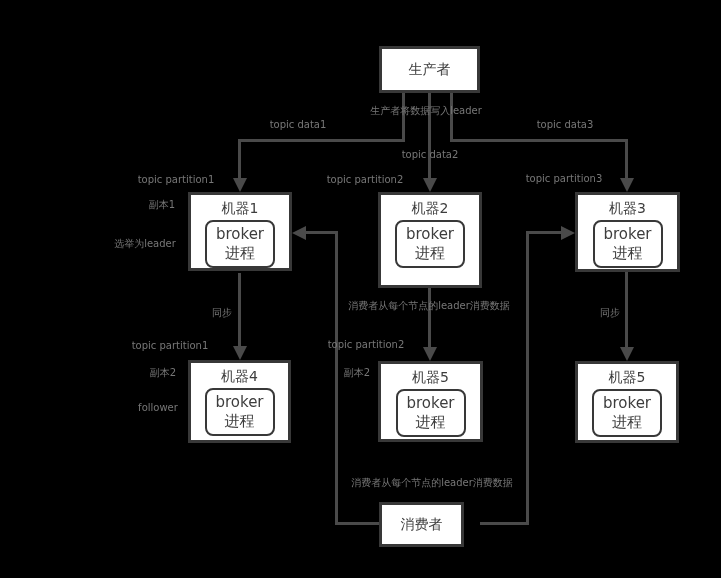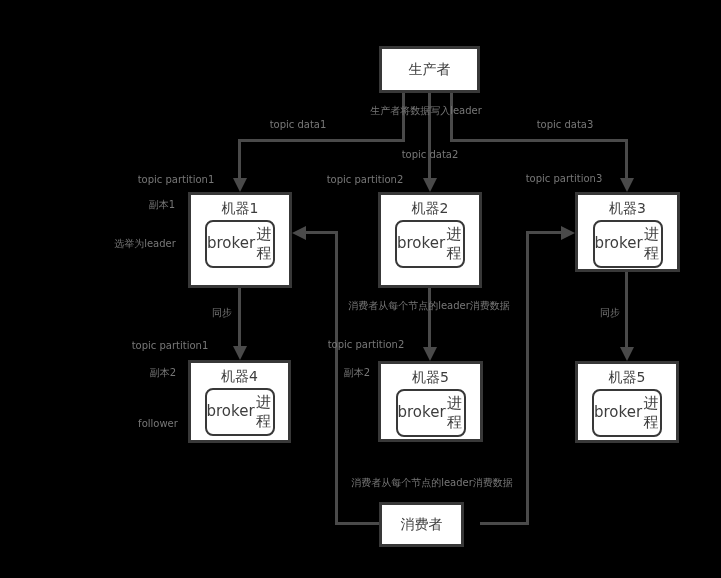--- a/index.html
+++ b/index.html
@@ -37,21 +37,21 @@
     left: 50%; top: 25px;
     transform: translateX(-50%);
     width: 70px; height: 48px;
     border: 2px solid #383838;
     border-radius: 8px;
     box-sizing: border-box;
     background: #ffffff;
     font-size: 15px;
     line-height: 1.3;
     display: flex;
-    flex-direction: row;
+    flex-direction: column;
     align-items: center;
     justify-content: center;
   }
   .line {
     position: absolute;
     background: #4a4a4a;
   }
   .arr { position: absolute; width: 0; height: 0; }
   .arr.down  { border-left: 7px solid transparent; border-right: 7px solid transparent; border-top: 14px solid #4a4a4a; }
   .arr.left  { border-top: 7px solid transparent; border-bottom: 7px solid transparent; border-right: 14px solid #4a4a4a; }
@@ -98,21 +98,21 @@
 
   <div class="line" style="left:480px; top:522px; width:49px; height:3px;"></div>
   <div class="line" style="left:526px; top:231px; width:3px; height:294px;"></div>
   <div class="line" style="left:527px; top:231px; width:34px; height:3px;"></div>
   <div class="arr right" style="left:561px; top:226px;"></div>
 
   <div class="node simple" style="left:379px; top:46px; width:101px; height:47px;">
     <span>生产者</span>
   </div>
 
-  <div class="node machine" style="left:188px; top:192px; width:104px; height:96px;">
+  <div class="node machine" style="left:188px; top:192px; width:104px; height:79px;">
     <div class="title">机器1</div>
     <div class="broker">
       <span>broker</span>
       <span>进程</span>
     </div>
   </div>
 
   <div class="node machine" style="left:378px; top:192px; width:104px; height:96px;">
     <div class="title">机器2</div>
     <div class="broker">
@@ -165,17 +165,17 @@
   <div class="lbl" style="left:365px; top:179px;">topic partition2</div>
   <div class="lbl" style="left:564px; top:178px;">topic partition3</div>
   <div class="lbl" style="left:162px; top:205px;">副本1</div>
   <div class="lbl" style="left:145px; top:244px;">选举为leader</div>
   <div class="lbl" style="left:222px; top:313px;">同步</div>
   <div class="lbl" style="left:429px; top:306px;">消费者从每个节点的leader消费数据</div>
   <div class="lbl" style="left:610px; top:313px;">同步</div>
   <div class="lbl" style="left:170px; top:345px;">topic partition1</div>
   <div class="lbl" style="left:366px; top:344px;">topic partition2</div>
   <div class="lbl" style="left:163px; top:373px;">副本2</div>
-  <div class="lbl" style="left:158px; top:423px;">follower</div>
+  <div class="lbl" style="left:158px; top:407px;">follower</div>
   <div class="lbl" style="left:357px; top:373px;">副本2</div>
   <div class="lbl" style="left:432px; top:483px;">消费者从每个节点的leader消费数据</div>
 
 </div>
 
 </body></html>

